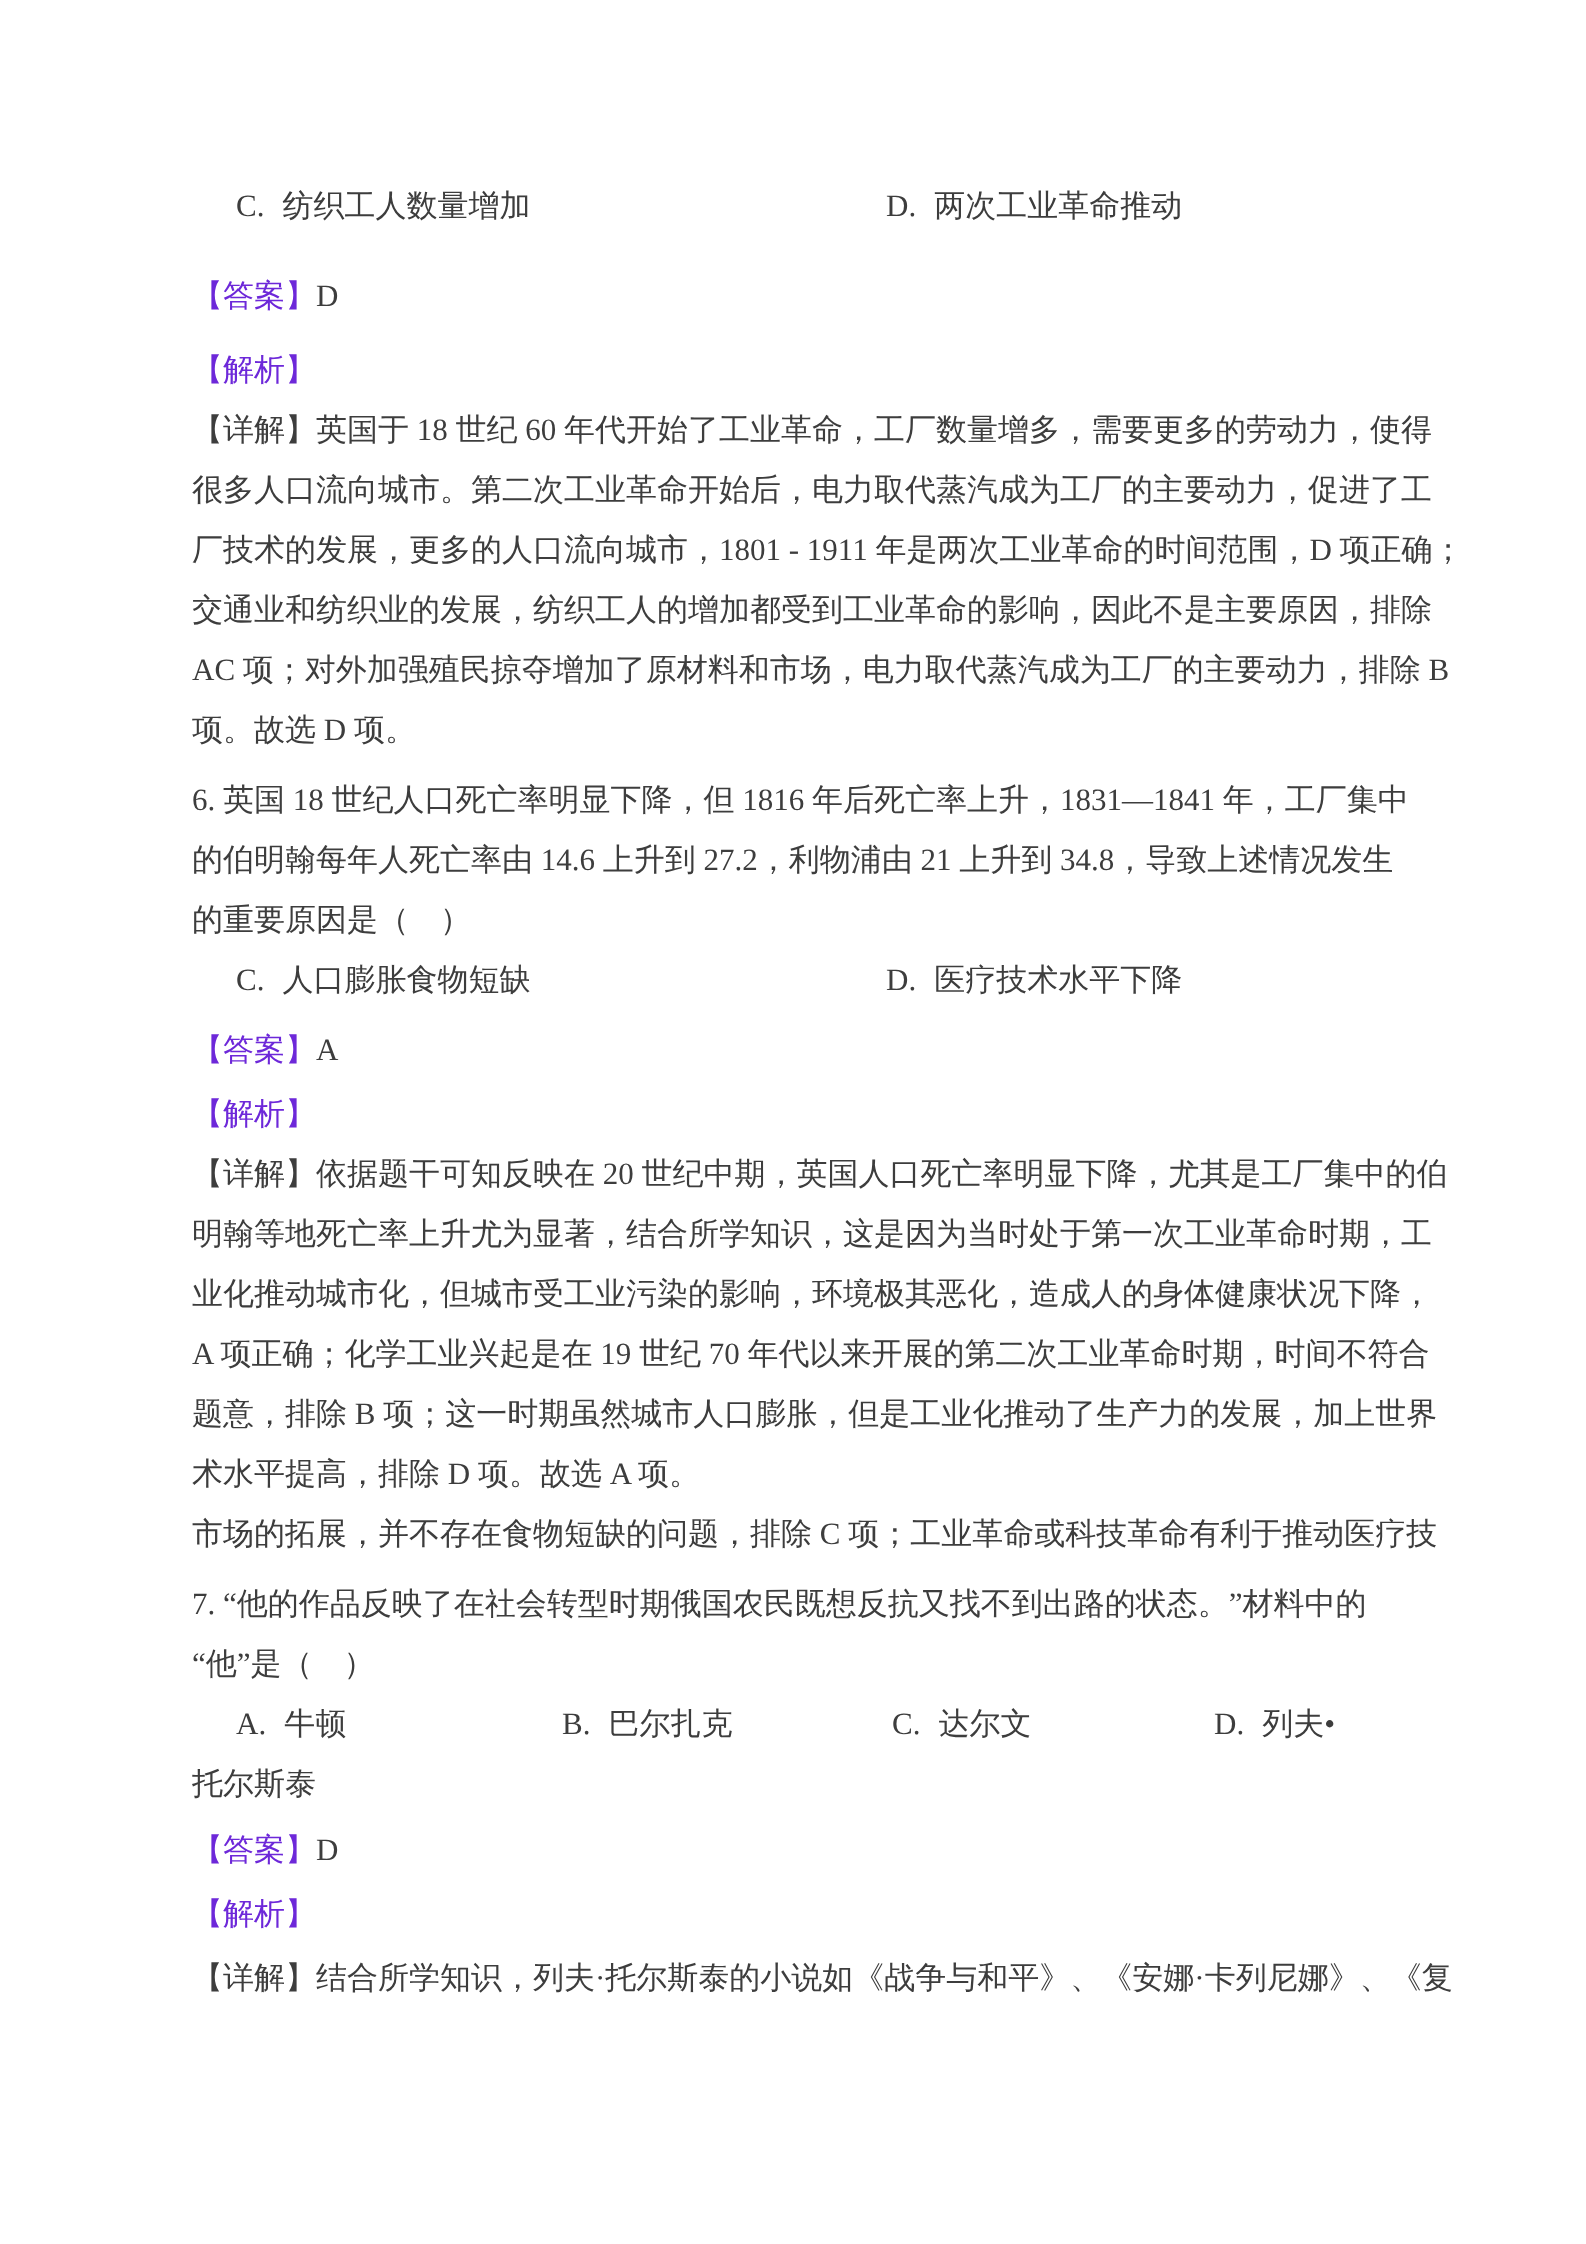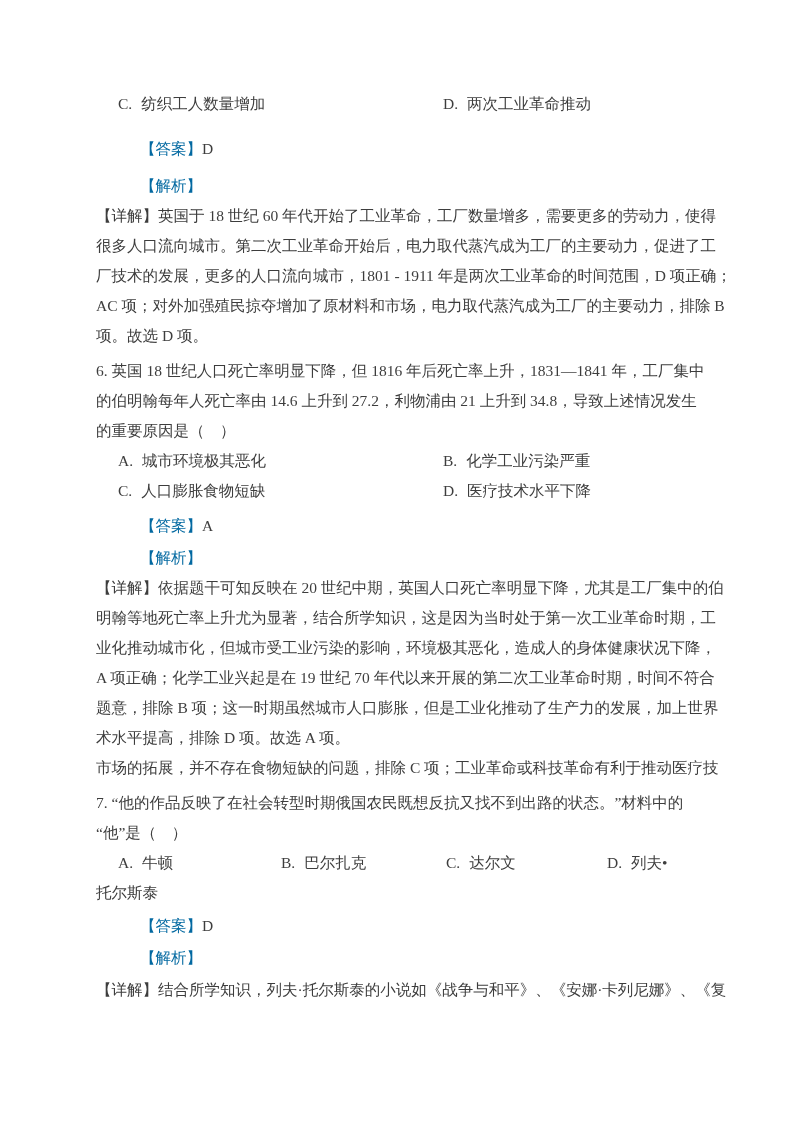--- a/index.html
+++ b/index.html
@@ -11,21 +11,21 @@
   .line{height:30px;line-height:30px;font-size:15.5px;white-space:nowrap;}
   .opt-row{position:relative;}
   .opt{position:absolute;top:0;}
   .opt-left{left:22px;}
   .opt-right{left:347px;}
   .opt-a4{left:22px;}
   .opt-b4{left:185px;}
   .opt-c4{left:350px;}
   .opt-d4{left:511px;}
   .letter{margin-right:9px;}
-  .tag{color:#0369a1;margin-left:44px;}
+  .tag{color:#6d28d9;}
   .mt15{margin-top:15px;}
   .mt7{margin-top:7px;}
   .mt5{margin-top:5px;}
   .mt3{margin-top:3px;}
   .mt2{margin-top:2px;}
 </style>
 </head>
 <body>
 
 <div class="content">
@@ -40,34 +40,31 @@
   </div>
 
   <div class="line mt7">
     <span class="tag">【解析】</span>
   </div>
 
   <div>
     <div class="line">【详解】英国于 18 世纪 60 年代开始了工业革命，工厂数量增多，需要更多的劳动力，使得</div>
     <div class="line">很多人口流向城市。第二次工业革命开始后，电力取代蒸汽成为工厂的主要动力，促进了工</div>
     <div class="line">厂技术的发展，更多的人口流向城市，1801 - 1911 年是两次工业革命的时间范围，D 项正确；</div>
+    <div class="line">交通业和纺织业的发展，纺织工人的增加都受到工业革命的影响，因此不是主要原因，排除</div>
     <div class="line">AC 项；对外加强殖民掠夺增加了原材料和市场，电力取代蒸汽成为工厂的主要动力，排除 B</div>
     <div class="line">项。故选 D 项。</div>
   </div>
 
   <div class="mt5">
     <div class="line">6. 英国 18 世纪人口死亡率明显下降，但 1816 年后死亡率上升，1831—1841 年，工厂集中</div>
     <div class="line">的伯明翰每年人死亡率由 14.6 上升到 27.2，利物浦由 21 上升到 34.8，导致上述情况发生</div>
     <div class="line">的重要原因是（　）</div>
   </div>
 
-  <div class="line opt-row">
-    <span class="opt opt-left"><span class="letter">A.</span><span>城市环境极其恶化</span></span>
-    <span class="opt opt-right"><span class="letter">B.</span><span>化学工业污染严重</span></span>
-  </div>
   <div class="line opt-row">
     <span class="opt opt-left"><span class="letter">C.</span><span>人口膨胀食物短缺</span></span>
     <span class="opt opt-right"><span class="letter">D.</span><span>医疗技术水平下降</span></span>
   </div>
 
   <div class="line mt5">
     <span class="tag">【答案】</span><span>A</span>
   </div>
 
   <div class="line mt2">

